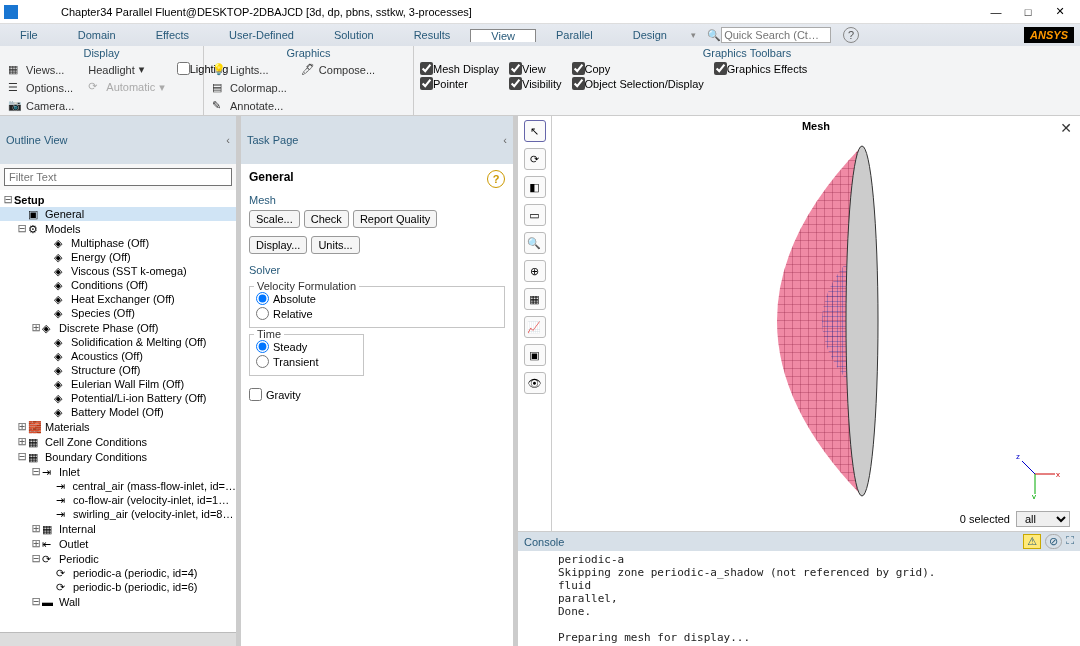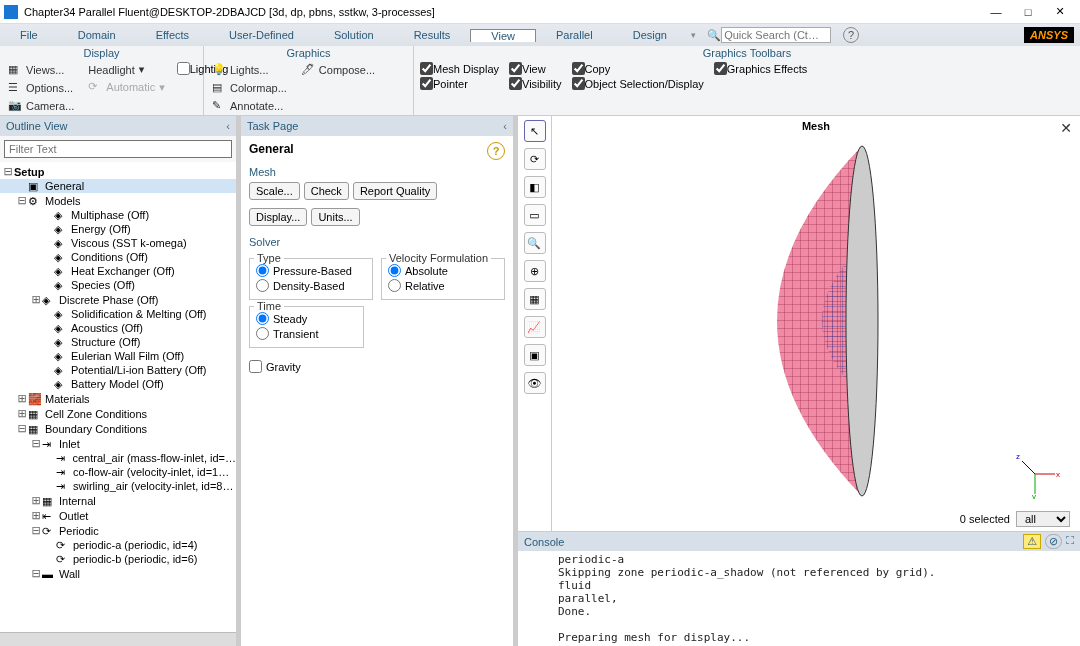--- a/index.html
+++ b/index.html
@@ -1,40 +1,40 @@
 <!DOCTYPE html>
 <html><head>
 <meta charset="utf-8">
 <style>
 * { box-sizing: border-box; margin: 0; padding: 0; font-family: "Segoe UI", Arial, sans-serif; }
 body { width: 1080px; height: 646px; background: #fff; font-size: 11px; overflow: hidden; }
 .titlebar { height: 24px; background: #fff; display: flex; align-items: center; padding: 0 4px; border-bottom: 1px solid #ddd; }
 .titlebar .appicon { width: 14px; height: 14px; background:#1976d2; margin-right:6px; }
-.titlebar .titletext { flex:1; font-size:11px; }
+.titlebar .titletext { flex:1; font-size:11px;margin-left:37px; }
 .titlebar .winbtn { width:32px; height:22px; display:flex; align-items:center; justify-content:center; cursor:pointer; }
 .menubar { height: 22px; background:linear-gradient(#e6eaf0,#dde2e9); display:flex; align-items:center; }
 .menubar .menu { padding:0 20px; color:#285a7a; cursor:pointer; font-size:11px; }
 .menubar .menu.active { background:#fff; border:1px solid #888; border-bottom:none; }
 .menubar .dropicon { color:#888; font-size:9px; padding:0 4px; }
 .menubar .search { margin-left:8px; display:flex; align-items:center; }
 .menubar .search input { width:110px; font-size:11px; border:1px solid #aaa; padding:1px 2px; }
 .menubar .help { margin-left:12px; width:16px; height:16px; border:1px solid #888; border-radius:8px; text-align:center; line-height:14px; color:#555; }
 .menubar .brand { margin-left:auto; margin-right:6px; padding:2px 6px; background:#000; color:#ff9800; font-weight:bold; font-size:11px;font-style:italic; }
 .ribbon { height:70px; background:#f3f4f5; border-bottom:1px solid #ccc; display:flex; }
 .ribbongroup { border-right:1px solid #ccc; display:flex; flex-direction:column; }
 .ribbongroup .grouptitle { text-align:center; font-size:11px; color:#285a7a; padding:1px 0; }
 .ribbongroup .groupbody { flex:1; display:flex; padding:2px 6px; gap:10px; }
 .ribboncol { display:flex; flex-direction:column; gap:2px; }
 .ribbonbtn { display:flex; align-items:center; gap:4px; font-size:11px; color:#333; cursor:pointer; padding:1px 2px; }
 .ribboncheck { display:flex; align-items:center; font-size:11px; }
 .ribboncheck input { accent-color:#444; }
 .ribbon .ricon { width:14px; height:14px; display:inline-block; }
 .mainrow { display:flex; height: calc(646px - 24px - 22px - 70px); }
 .outline { width:237px; background:#f7f7f7; border-right:1px solid #ccc; display:flex; flex-direction:column; overflow:hidden; }
-.panelhead { background:#d7e0e8; color:#285a7a; font-size:11px; padding:4px 6px; display:flex; align-items:center; }
+.panelhead { background:#d7e0e8; color:#285a7a; font-size:11px; padding:18px 6px; display:flex; align-items:center; }
 .panelhead .closeicon { margin-left:auto; color:#666; cursor:pointer; }
 .filterbox { padding:4px; }
 .filterbox input { width:100%; font-size:11px; padding:2px 4px; border:1px solid #737373; }
 .tree { flex:1; overflow:auto; background:#fff; padding:2px 0 16px 0; }
 .treeitem { display:flex; align-items:center; padding:1px 0; font-size:11px; cursor:pointer; white-space:nowrap; }
 .treeitem.selected { background:#d0e4f5; }
 .treeitem .toggle { width:12px; text-align:center; color:#666; }
 .treeitem .ticon { width:14px; height:12px; margin-right:3px; display:inline-block; }
 .scrollbar { height:14px; background:#ddd; border-top:1px solid #bbb; }
 .taskpage { width:273px; background:#f7f7f7; border-right:1px solid #ccc; display:flex; flex-direction:column; }
@@ -368,31 +368,20 @@
             <button>Report Quality</button>
             <div style="flex-basis: 100%;"></div>
             <button>Display...</button>
             <button>Units...</button>
           </div>
       </div>
       <div class="tp-section">
         <div class="sectlabel">Solver</div>
         <div style="display:flex; gap:8px">
           <div class="fieldset" style="flex:1">
-            <div class="legend">Type</div>
-            <div class="radioitem">
-                <input type="radio" name="t" checked="" style="">
-                <span>Pressure-Based</span>
-              </div>
-            <div class="radioitem">
-                <input type="radio" name="t" style="">
-                <span>Density-Based</span>
-              </div>
-          </div>
-          <div class="fieldset" style="flex:1">
             <div class="legend">Velocity Formulation</div>
             <div class="radioitem">
                 <input type="radio" name="vf" checked="" style="">
                 <span>Absolute</span>
               </div>
             <div class="radioitem">
                 <input type="radio" name="vf" style="">
                 <span>Relative</span>
               </div>
           </div>

